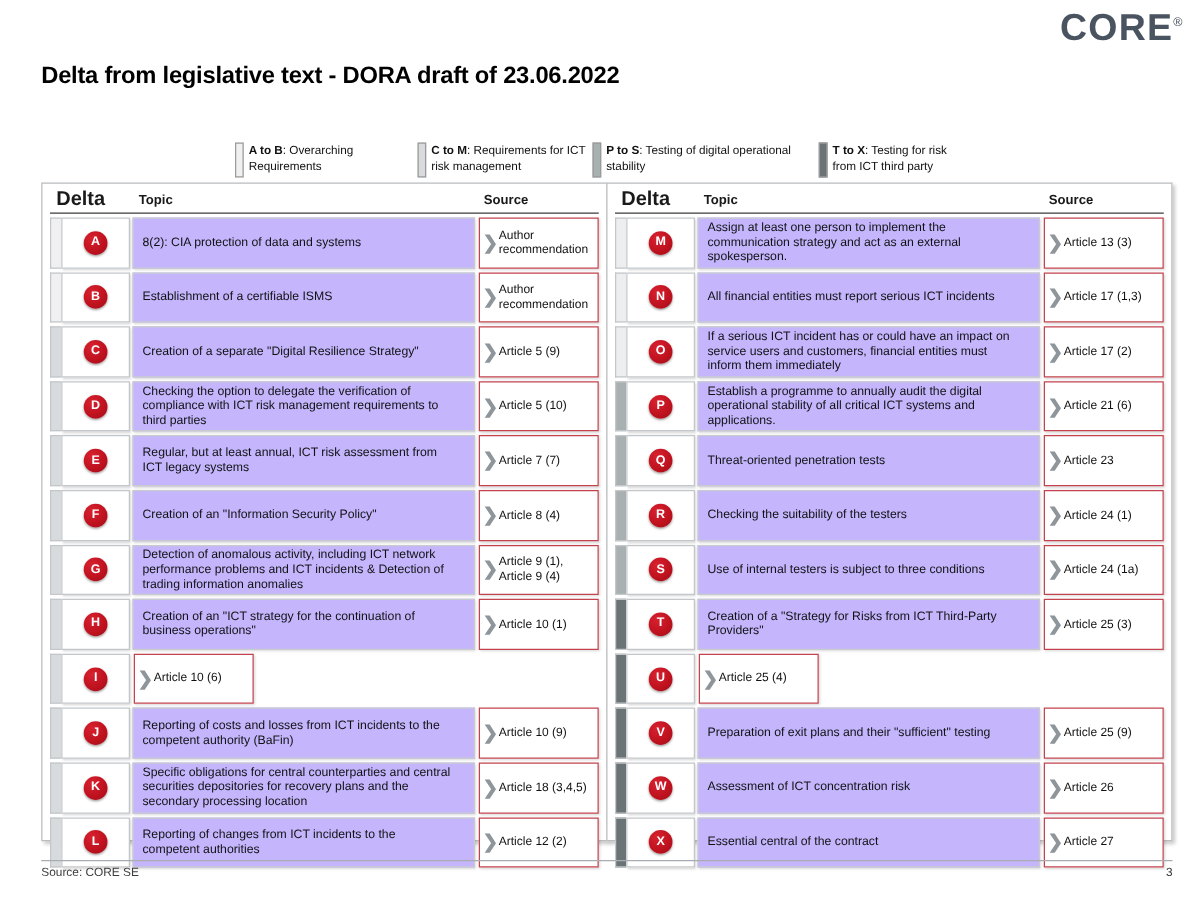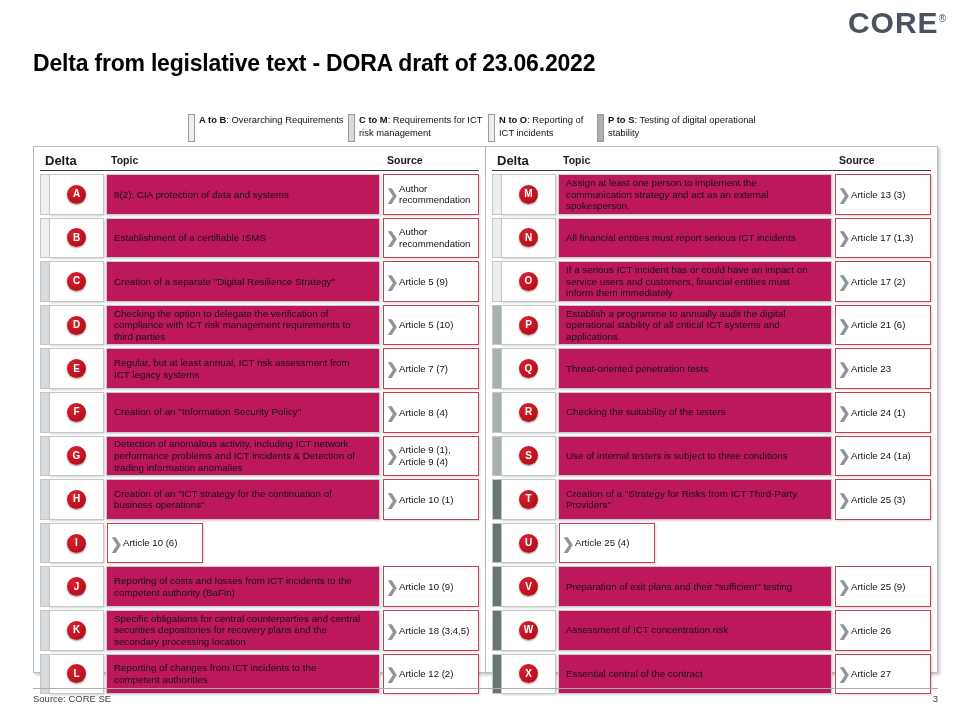--- a/index.html
+++ b/index.html
@@ -33,21 +33,21 @@
     vertical-align: super;
     font-weight: normal;
     letter-spacing: 0;
   }
 
   
   #title {
     position: absolute;
     left: 33px;
     top: 50px;
-    font-size: 23px;
+    font-size: 19px;
     font-weight: bold;
     color: #000000;
     letter-spacing: -0.2px;
     white-space: nowrap;
   }
 
   
   #legend {
     position: absolute;
     left: 188px;
@@ -91,21 +91,21 @@
   #panel-right { left: 485px; }
 
   .panel-head {
     display: flex;
     height: 21px;
     align-items: center;
     border-bottom: 1.4px solid #3c3c3c;
     margin: 3px 6px 0 6px;
     box-sizing: border-box;
   }
-  .hd-delta  { width: 64px; font-size: 13px; font-weight: bold; padding-left: 5px; box-sizing: border-box;}
+  .hd-delta  { width: 64px; font-size: 16px; font-weight: bold; padding-left: 5px; box-sizing: border-box;}
   .hd-topic  { flex: 1; font-size: 10.5px; font-weight: bold; padding-left: 7px; box-sizing: border-box;}
   .hd-source { width: 96px; font-size: 10.5px; font-weight: bold; padding-left: 4px; box-sizing: border-box;}
 
   .rows {
     padding: 3px 6px 4px 6px;
     box-sizing: border-box;
   }
 
   .row {
     display: flex;
@@ -151,21 +151,21 @@
     font-weight: bold;
     display: flex;
     align-items: center;
     justify-content: center;
     box-shadow: 0 1px 2px rgba(0,0,0,0.40), 0 0 0 1.5px #ffffff;
     line-height: 1;
   }
 
   .cell-topic {
     flex: 1;
-    background: #be185d;
+    background: #c4b5fd;
     border: 1px solid #c8cbce;
     box-shadow: 1px 1px 2px rgba(0,0,0,0.16);
     display: flex;
     align-items: center;
     padding: 3px 16px 3px 7px;
     margin-left: 2px;
     font-size: 9.8px;
     line-height: 11.6px;
     color: #111;
     box-sizing: border-box;
@@ -225,35 +225,35 @@
 </head>
 <body>
 
 <div id="logo">
   <span>CORE</span><span class="reg">®</span>
 </div>
 
 <div id="title">Delta from legislative text - DORA draft of 23.06.2022</div>
 
 <div id="legend">
-    <div class="legend-item" style="width: 160px;">
+    <div class="legend-item" style="width: 146px;">
       <div class="legend-swatch" style="background: rgb(240, 240, 240);"></div>
       <div class="legend-text"><b>A to B</b><span>: Overarching Requirements</span></div>
     </div>
     <div class="legend-item" style="width: 140px;">
       <div class="legend-swatch" style="background: rgb(216, 219, 221);"></div>
       <div class="legend-text"><b>C to M</b><span>: Requirements for ICT risk management</span></div>
     </div>
-    <div class="legend-item" style="width: 109px;">
-      <div class="legend-swatch" style="background: rgb(236, 238, 239);"></div>
-      <div class="legend-text"><b>N to O</b><span>: Reporting of ICT incidents</span></div>
-    </div>
     <div class="legend-item" style="width: 181px;">
       <div class="legend-swatch" style="background: rgb(169, 176, 178);"></div>
       <div class="legend-text"><b>P to S</b><span>: Testing of digital operational stability</span></div>
+    </div>
+    <div class="legend-item" style="width: 112px;">
+      <div class="legend-swatch" style="background: rgb(106, 115, 117);"></div>
+      <div class="legend-text"><b>T to X</b><span>: Testing for risk from ICT third party</span></div>
     </div>
   </div>
 
 <div class="panel" id="panel-left">
   <div class="panel-head">
     <div class="hd-delta">Delta</div>
     <div class="hd-topic">Topic</div>
     <div class="hd-source">Source</div>
   </div>
   <div class="rows" id="rows-left">

